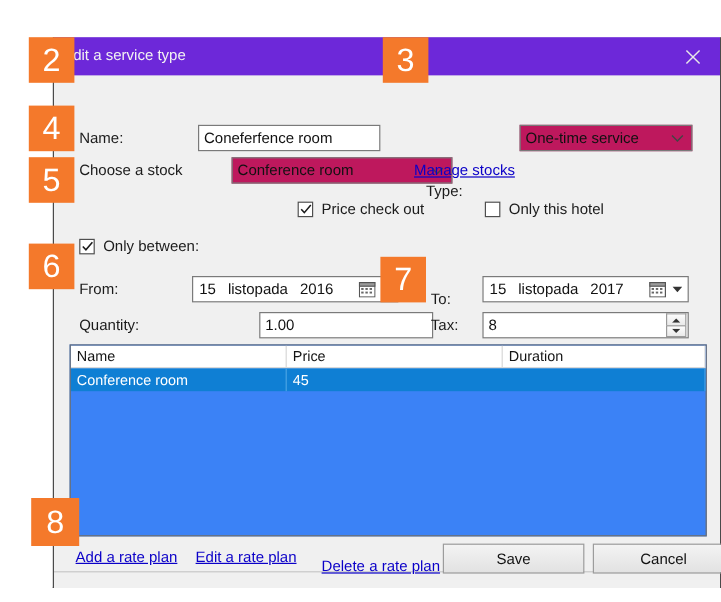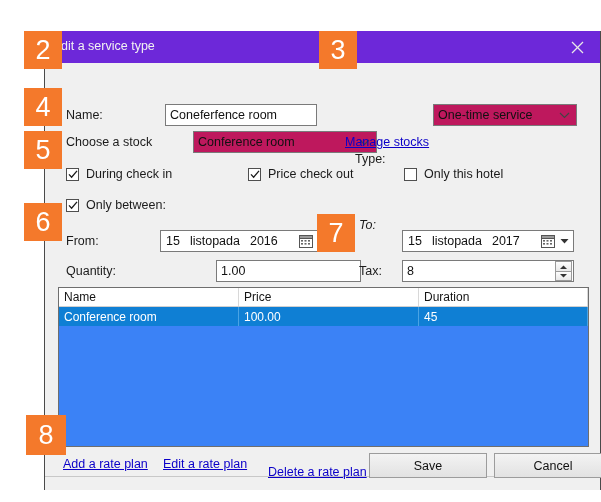--- a/index.html
+++ b/index.html
@@ -344,28 +344,20 @@
         <span class="cval">Conference room</span>
         <span class="chev">
           <svg width="11" height="7" viewBox="0 0 11 7">
             <polyline points="1,1 5.5,5.5 10,1" fill="none" stroke="#444" stroke-width="1.2"></polyline>
           </svg>
         </span>
       </div>
 
       <div class="link" style="left:300px; top:72px;text-decoration:underline;">Manage stocks</div>
 
-      <div class="cbrow" style="left:21px; top:104px;">
-        <span class="cbbox">
-          <svg width="10" height="9" viewBox="0 0 10 9">
-            <polyline points="1,4.4 3.6,7.2 9,0.9" fill="none" stroke="#1b1b1b" stroke-width="1.3"></polyline>
-          </svg>
-        </span>
-        <span>During check in</span>
-      </div>
 
       <div class="cbrow" style="left:203px; top:104px;">
         <span class="cbbox">
           <svg width="10" height="9" viewBox="0 0 10 9">
             <polyline points="1,4.4 3.6,7.2 9,0.9" fill="none" stroke="#1b1b1b" stroke-width="1.3"></polyline>
           </svg>
         </span>
         <span>Price check out</span>
       </div>
 
@@ -403,21 +395,21 @@
             </g>
           </svg>
         </span>
         <span class="ddrop">
           <svg width="9" height="6" viewBox="0 0 9 6">
             <polygon points="0.5,1 8.5,1 4.5,5.5" fill="#333"></polygon>
           </svg>
         </span>
       </div>
 
-      <div class="lbl" style="left:314px; top:155px;font-style:italic;">To:</div>
+      <div class="lbl" style="left:314px; top:179px;">To:</div>
       <div class="datepick" style="left:357px; top:167px; width:172px;">
         <span class="dseg">15</span>
         <span class="dseg">listopada</span>
         <span class="dseg">2017</span>
         <span class="dspacer"></span>
         <span class="dcal">
           <svg width="14" height="13" viewBox="0 0 14 13">
             <rect x="0.5" y="0.5" width="13" height="12" fill="#fff" stroke="#555"></rect>
             <rect x="0.5" y="0.5" width="13" height="3" fill="#9b9b9b" stroke="#555"></rect>
             <g fill="#666">
@@ -458,21 +450,20 @@
       </div>
 
       <div id="listview">
         <div id="lv-header">
           <div class="hcell col-0">Name</div>
           <div class="hcell col-1">Price</div>
           <div class="hcell col-2">Duration</div>
         </div>
         <div class="lv-row">
           <div class="rcell col-0">Conference room</div>
-          <div class="rcell col-1">100.00</div>
           <div class="rcell col-2">45</div>
         </div>
       </div>
 
       <div id="footer-sep"></div>
 
       <div class="link" style="left:18px; top:394px;">Add a rate plan</div>
       <div class="link" style="left:118px; top:394px;">Edit a rate plan</div>
       <div class="link" style="left:223px; top:402px;">Delete a rate plan</div>
 

